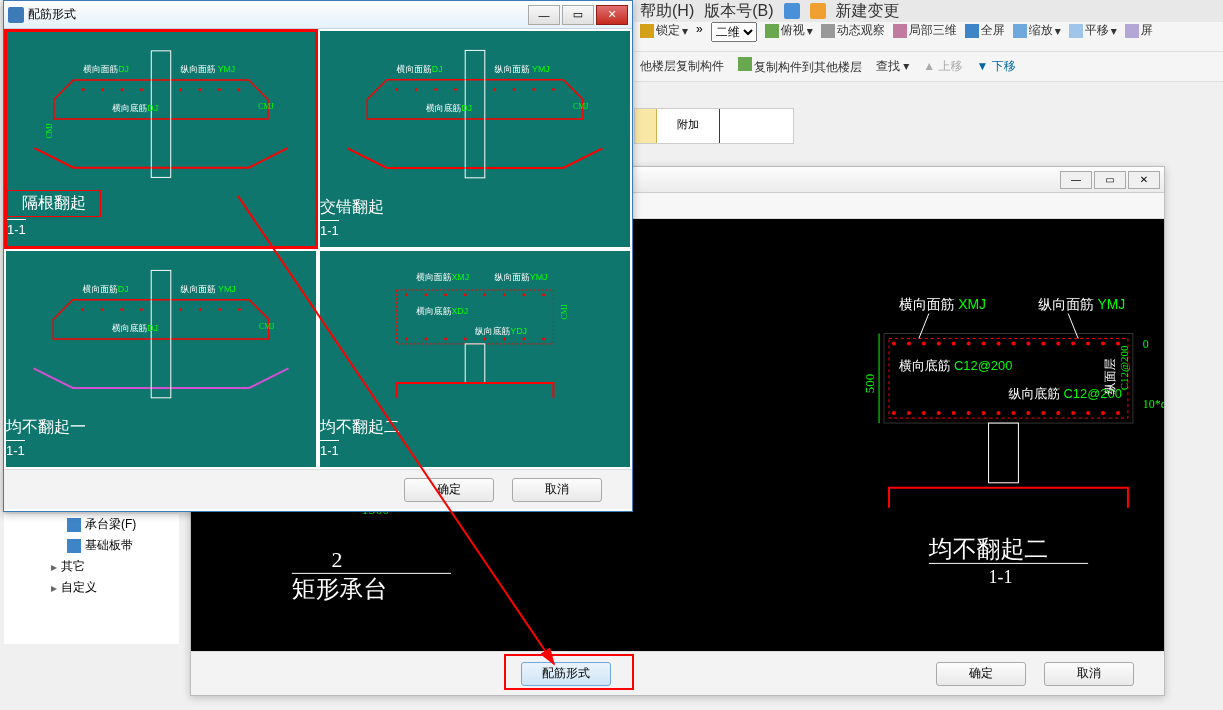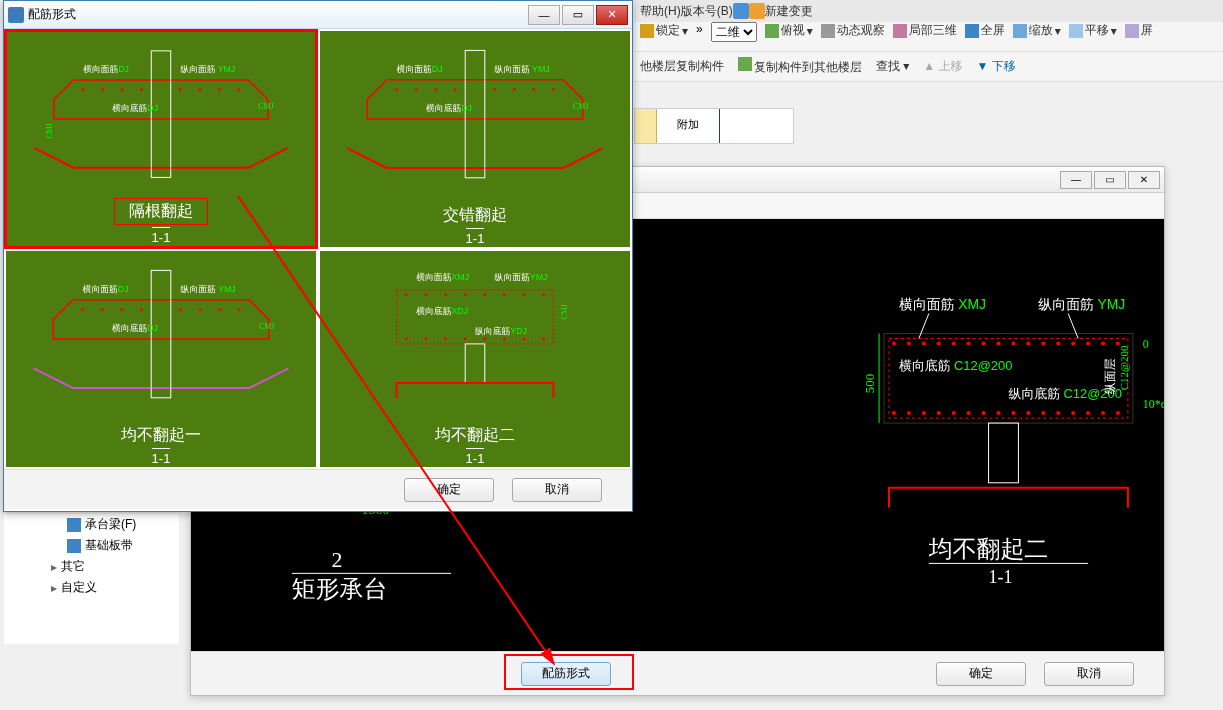--- a/index.html
+++ b/index.html
@@ -1,19 +1,19 @@
 <!DOCTYPE html>
 <html><head>
 <meta charset="utf-8">
 <style>
 * { box-sizing: border-box; margin: 0; padding: 0; font-family: "Microsoft YaHei", SimSun, sans-serif; }
 body { width: 1223px; height: 710px; background: #f0f0f0; position: relative; overflow: hidden; }
 
 
-.menubar { position: absolute; left: 634px; top: 0; right: 0; height: 22px; background: #e8e8e8; display: flex; align-items: center; padding: 0 6px; font-size: 12px; color: #333; }
+.menubar { position: absolute; left: 634px; top: 0; right: 0; height: 22px; background: #e8e8e8; display: flex; align-items: center; padding: 0 6px; font-size: 16px; color: #333; gap: 10px; }
 .menubar .ico { width: 16px; height: 16px; background: #4a90d9; border-radius: 2px; display: inline-block; }
 
 
 .toolbar1 { position: absolute; left: 634px; top: 22px; right: 0; height: 30px; background: #f5f5f5; display: flex; align-items: flex-start; padding: 0 6px; font-size: 12px; gap: 8px; border-bottom: 1px solid #ddd; }
 .toolbar1 select { font-size: 12px; height: 20px; }
 .toolbar1 .tbtn { display: flex; align-items: center; gap: 2px; color: #333; }
 .toolbar1 .tico { width: 14px; height: 14px; display: inline-block; }
 
 
 .toolbar2 { position: absolute; left: 634px; top: 52px; right: 0; height: 30px; background: #f5f5f5; display: flex; align-items: center; padding: 0 6px; font-size: 12px; gap: 14px; border-bottom: 1px solid #ddd; }
@@ -27,24 +27,24 @@
 
 
 .dlg-rebar { position: absolute; left: 3px; top: 0; width: 630px; height: 512px; background: #fff; border: 1px solid #3d7bb8; box-shadow: 0 2px 8px rgba(0,0,0,.3); }
 .dlg-rebar .titlebar { height: 28px; background: linear-gradient(#fdfdfd,#e5f1fb); display: flex; align-items: center; padding: 0 4px; font-size: 12px; border-bottom: 1px solid #c5d5e5; }
 .dlg-rebar .titlebar .tico { width: 16px; height: 16px; background: #3d7bb8; margin-right: 4px; border-radius: 2px; }
 .dlg-rebar .titlebar .spacer { flex: 1; }
 .dlg-rebar .titlebar .wbtn { width: 32px; height: 20px; display: flex; align-items: center; justify-content: center; border: 1px solid #aaa; background: linear-gradient(#f8f8f8,#e0e0e0); margin-left: 2px; font-size: 11px; }
 .dlg-rebar .titlebar .wbtn.close { background: linear-gradient(#e07070,#c52b1e); color: #fff; border-color: #8f1d13; }
 
 .dlg-rebar .grid { display: grid; grid-template-columns: 1fr 1fr; grid-template-rows: 1fr 1fr; height: 440px; }
-.dlg-rebar .cell { background: #4d7c0f; border: 2px solid #fff; position: relative; }
+.dlg-rebar .cell { background: #0f766e; border: 2px solid #fff; position: relative; }
 .dlg-rebar .cell.selected { border: 3px solid #ff0000; }
 .dlg-rebar .cell .diagram { position: absolute; inset: 8px 8px 48px 8px; }
-.dlg-rebar .cell .caption { position: absolute; bottom: 0; left: 0; right: 0; text-align: center; color: #fff; font-size: 16px; }
+.dlg-rebar .cell .caption { position: absolute; bottom: 8px; left: 0; right: 0; text-align: left; color: #fff; font-size: 16px; }
 .dlg-rebar .cell .caption .sub { font-size: 13px; border-top: 1px solid #fff; display: inline-block; padding-top: 2px; margin-top: 2px; }
 .dlg-rebar .cell.selected .caption .cap-box { border: 1px solid #f00; padding: 2px 14px; display: inline-block; }
 
 .dlg-rebar .btnrow { height: 40px; display: flex; align-items: center; justify-content: flex-end; gap: 18px; padding: 0 30px; background: #f3f3f3; border-top: 1px solid #ddd; }
 .dlg-rebar .btnrow button { width: 90px; height: 24px; font-size: 12px; background: linear-gradient(#fdfdfd,#e8e8e8); border: 1px solid #aaa; border-radius: 3px; }
 
 
 .dlg-right { position: absolute; left: 190px; top: 166px; width: 975px; height: 530px; background: #fff; border: 1px solid #bbb; box-shadow: 0 2px 8px rgba(0,0,0,.2); z-index: 1; }
 .dlg-right .titlebar { height: 26px; background: linear-gradient(#fdfdfd,#ebebeb); display: flex; align-items: center; justify-content: flex-end; padding: 0 4px; border-bottom: 1px solid #ccc; }
 .dlg-right .titlebar .wbtn { width: 32px; height: 18px; display: flex; align-items: center; justify-content: center; border: 1px solid #aaa; background: #f0f0f0; margin-left: 2px; font-size: 10px; }

